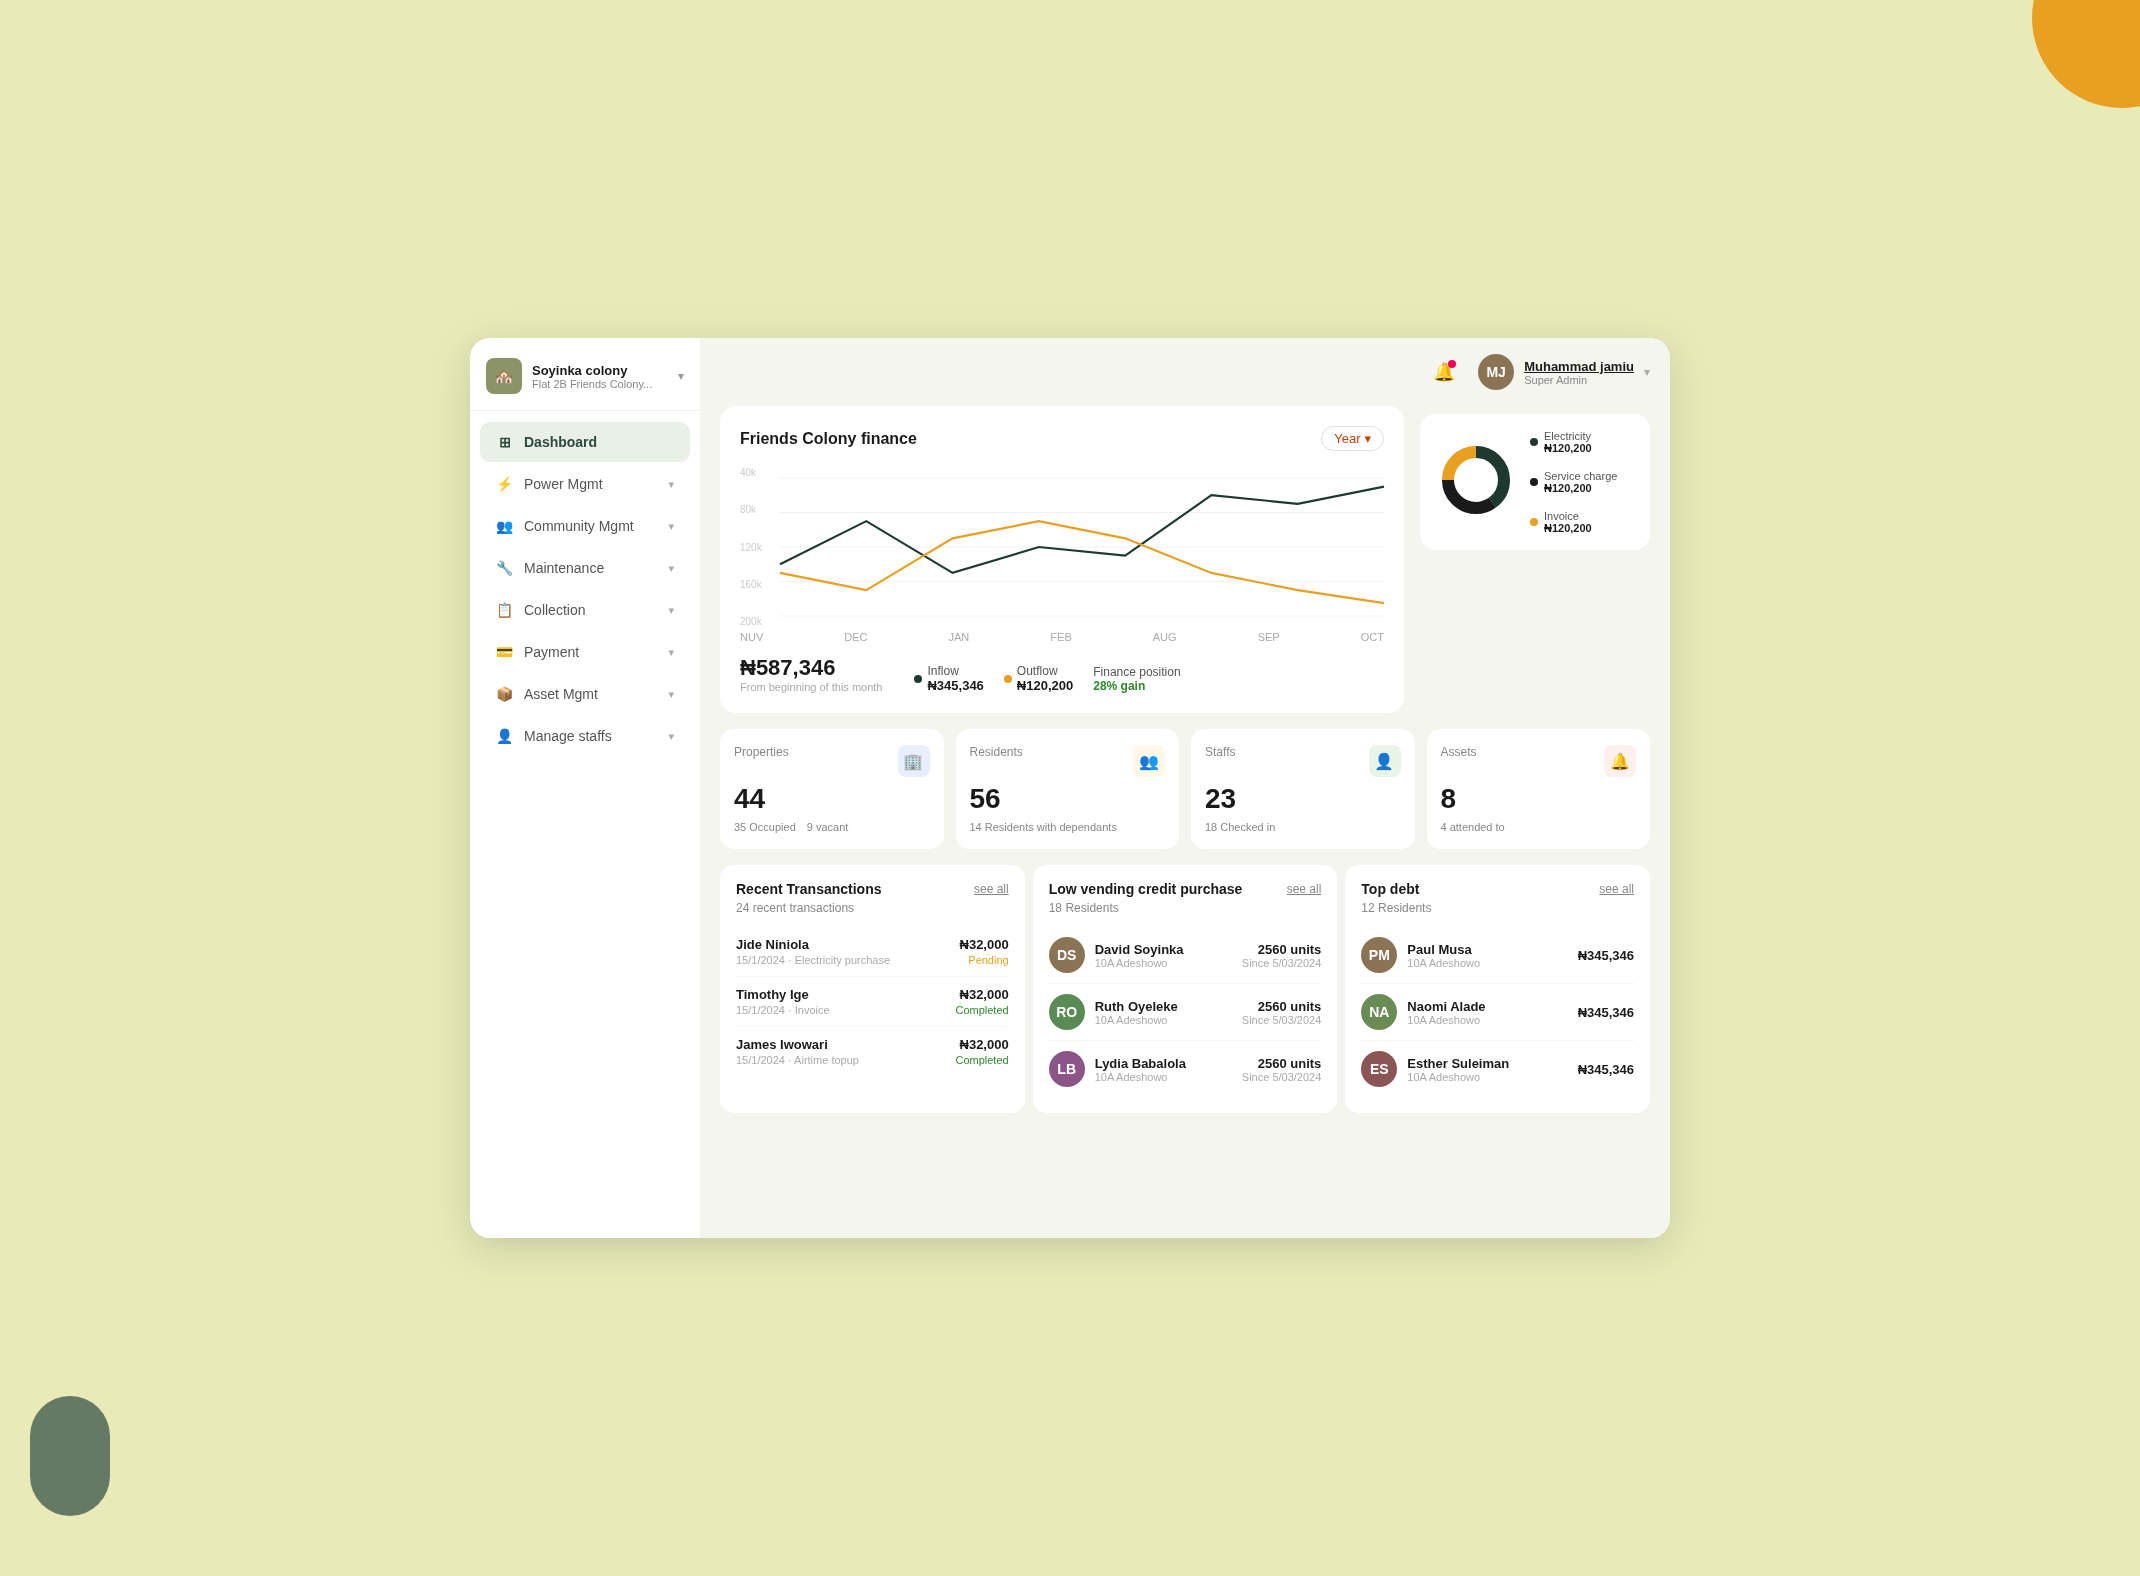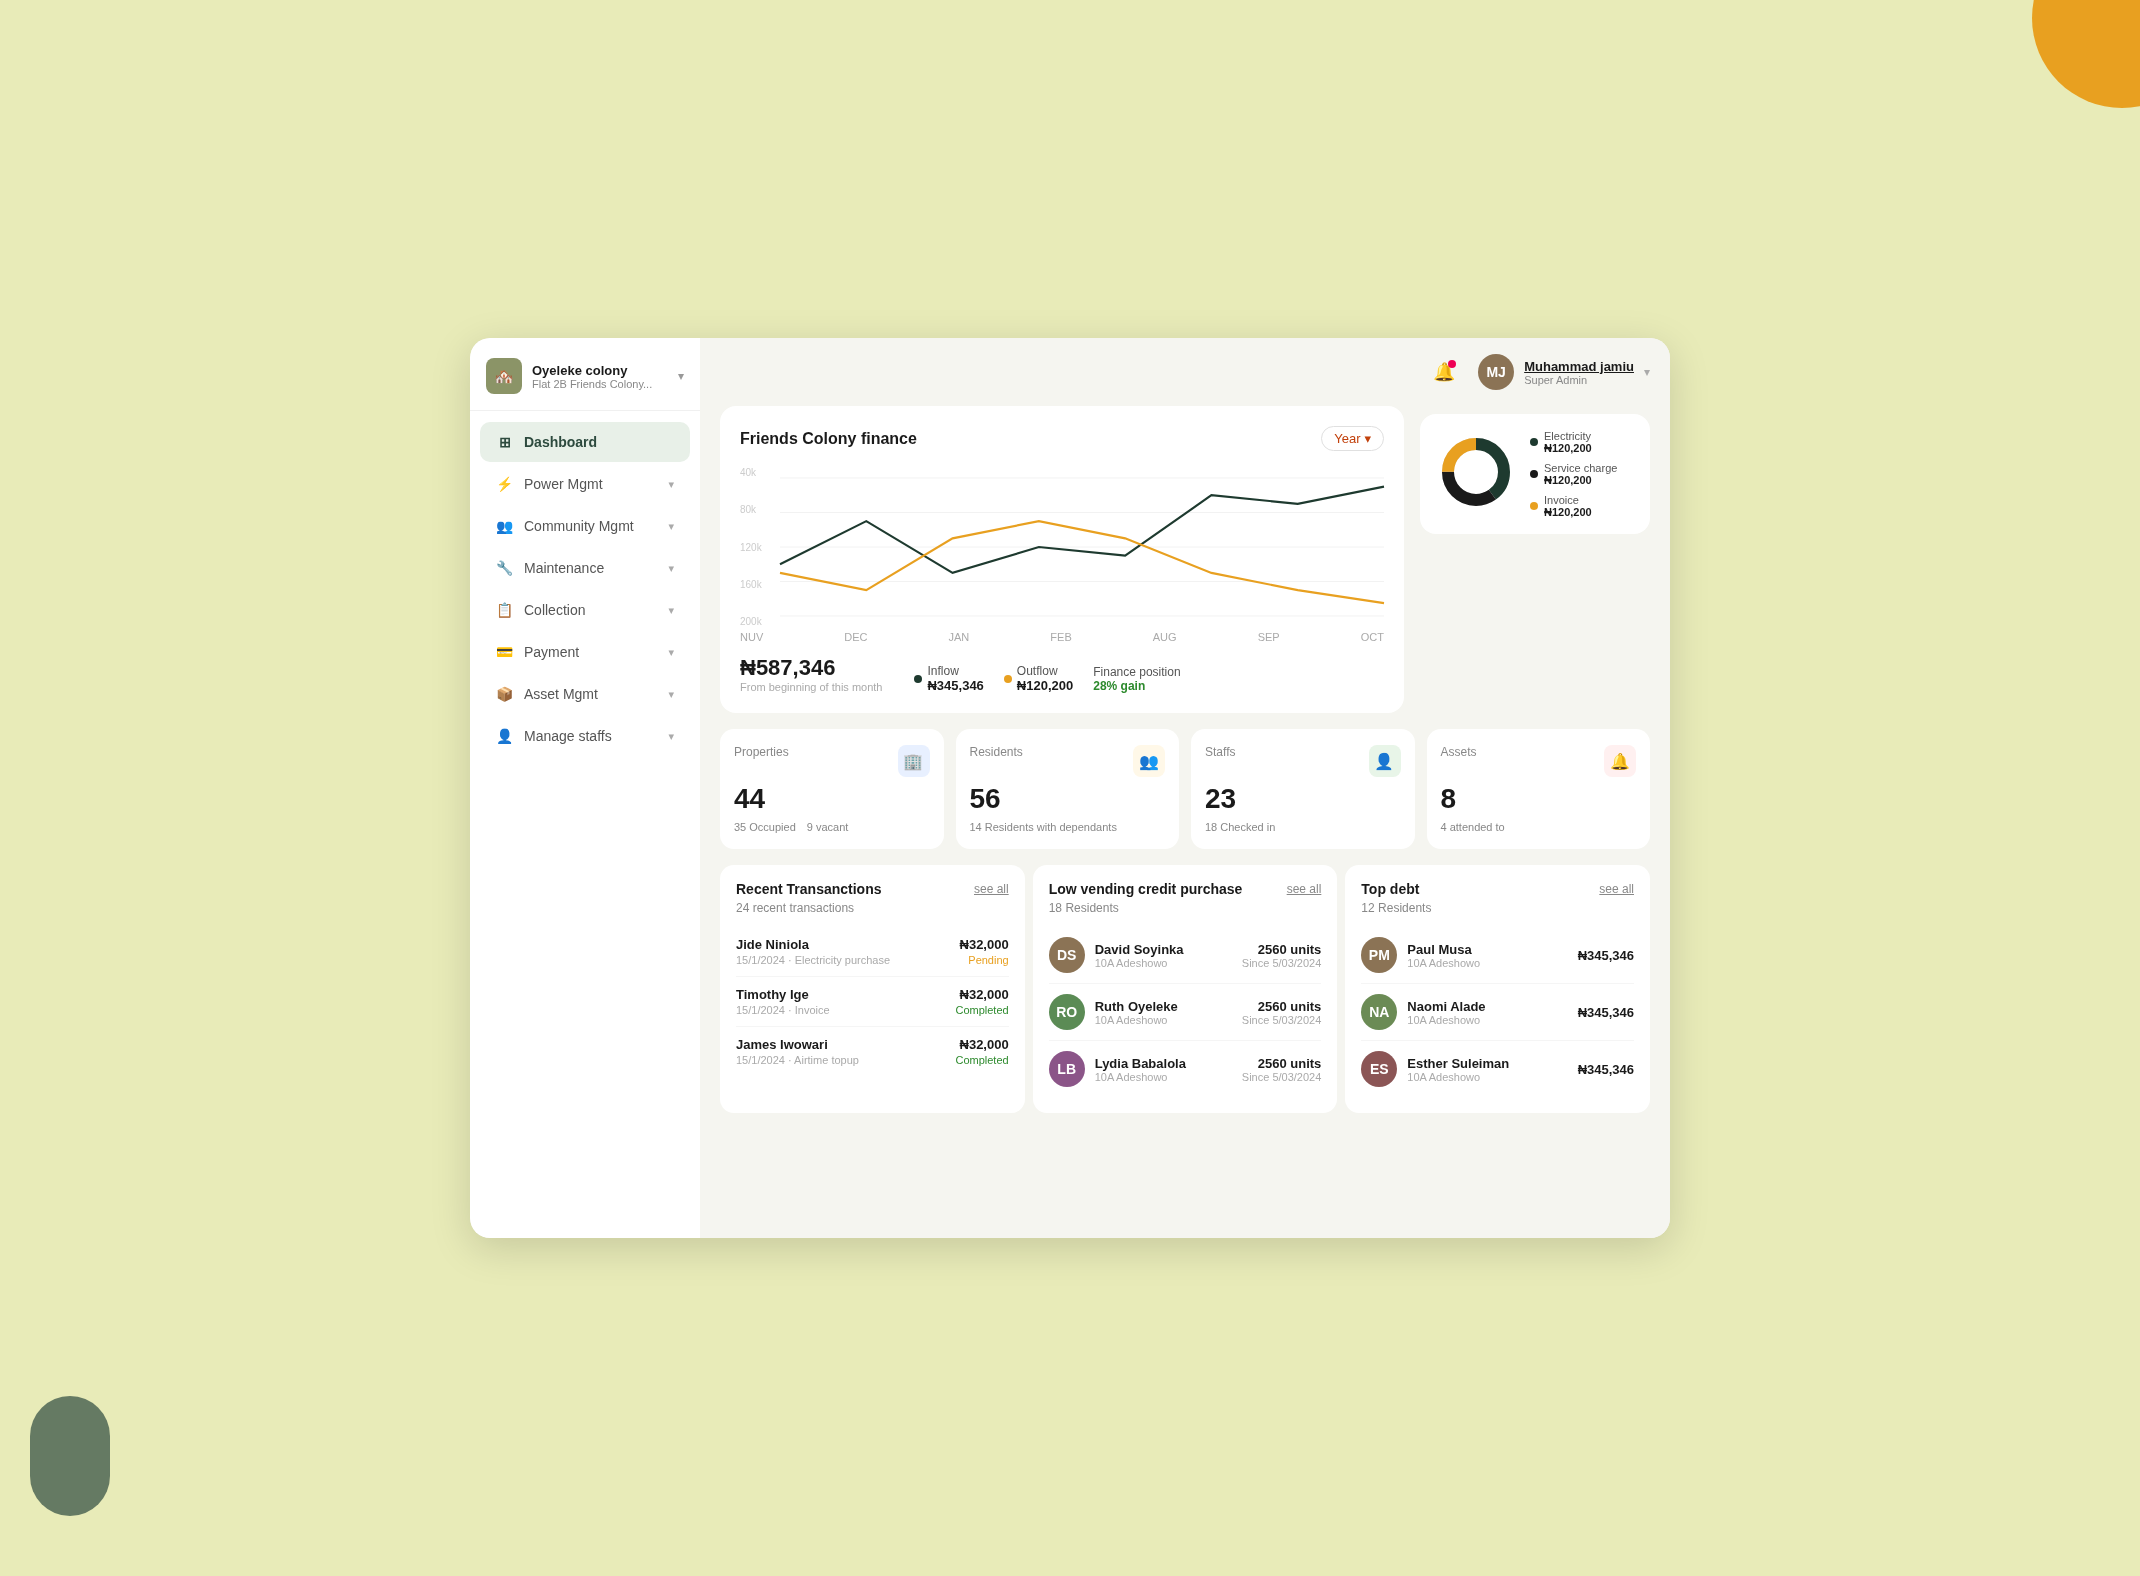--- a/index.html
+++ b/index.html
@@ -195,21 +195,21 @@
     .wallet-pending span { color: #fff; font-weight: 600; }
     
     .donut-section {
       background: #fff;
       border-radius: 16px;
       padding: 16px;
       margin-top: 8px;
       display: flex; align-items: center; gap: 14px;
     }
     .donut-chart { flex-shrink: 0; }
-    .donut-legend { display: flex; flex-direction: column; gap: 8px; }
+    .donut-legend { display: flex; flex-direction: column; gap: 16px; }
     .donut-legend-item { display: flex; align-items: center; gap: 6px; font-size: 11px; color: #555; }
     .donut-dot { width: 8px; height: 8px; border-radius: 50%; }
     .donut-val { font-weight: 600; color: #1a1a1a; }
     
     .stats-row {
       display: flex; gap: 12px; margin-bottom: 16px;
     }
     .stat-card {
       flex: 1; background: #fff; border-radius: 14px; padding: 16px 14px;
       display: flex; flex-direction: column; gap: 6px;
@@ -278,21 +278,21 @@
 
 <div class="bg-decoration"></div>
 <div class="bg-decoration2"></div>
 
 <div class="window">
 
   <div class="sidebar">
     <div class="sidebar-logo">
       <div class="sidebar-logo-img">🏘️</div>
       <div class="sidebar-logo-text">
-        <div class="sidebar-logo-name">Oyeleke colony</div>
+        <div class="sidebar-logo-name">Soyinka colony</div>
         <div class="sidebar-logo-sub">Flat 2B Friends Colony...</div>
       </div>
       <div class="sidebar-logo-chevron">▾</div>
     </div>
 
     <div class="nav-item active">
       <span class="nav-icon">⊞</span>
       <span>Dashboard</span>
     </div>
     <div class="nav-item">

